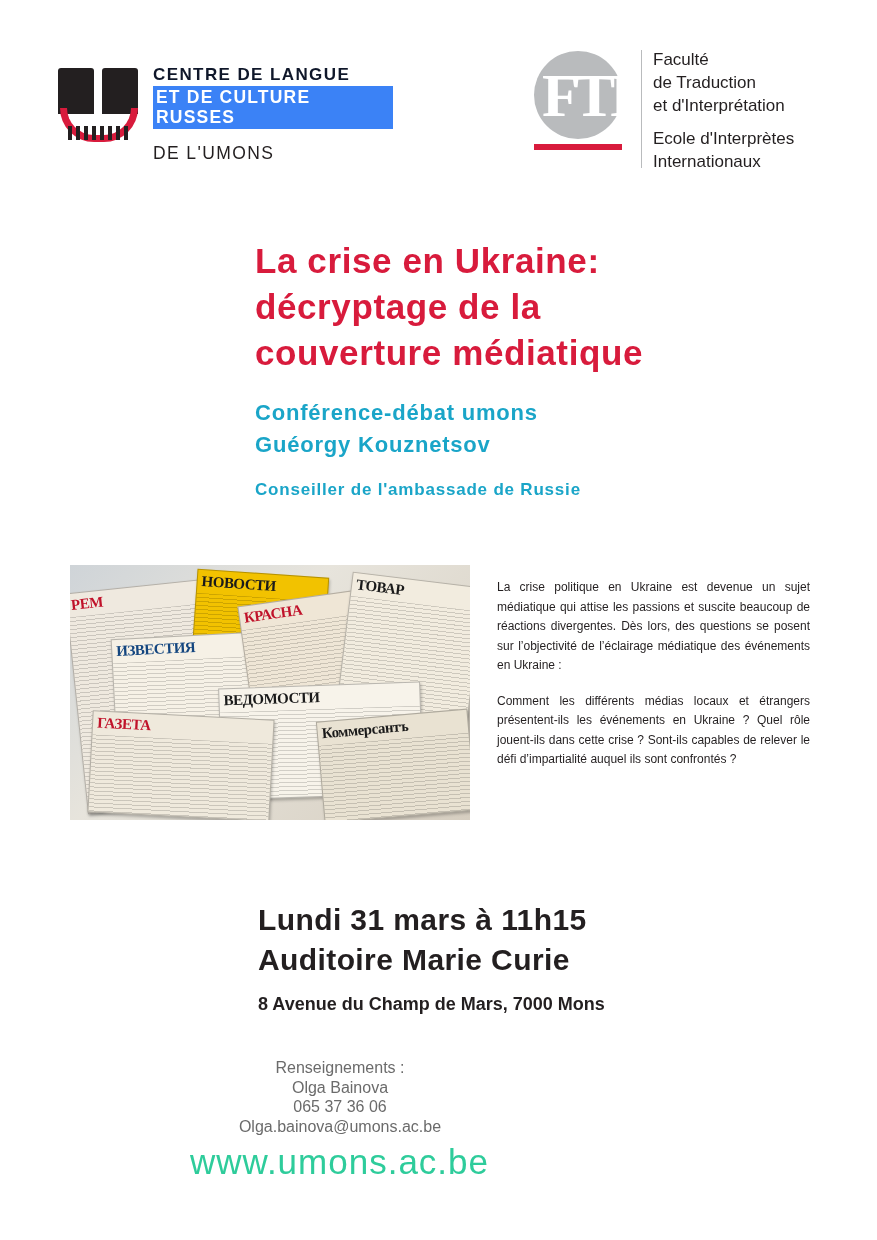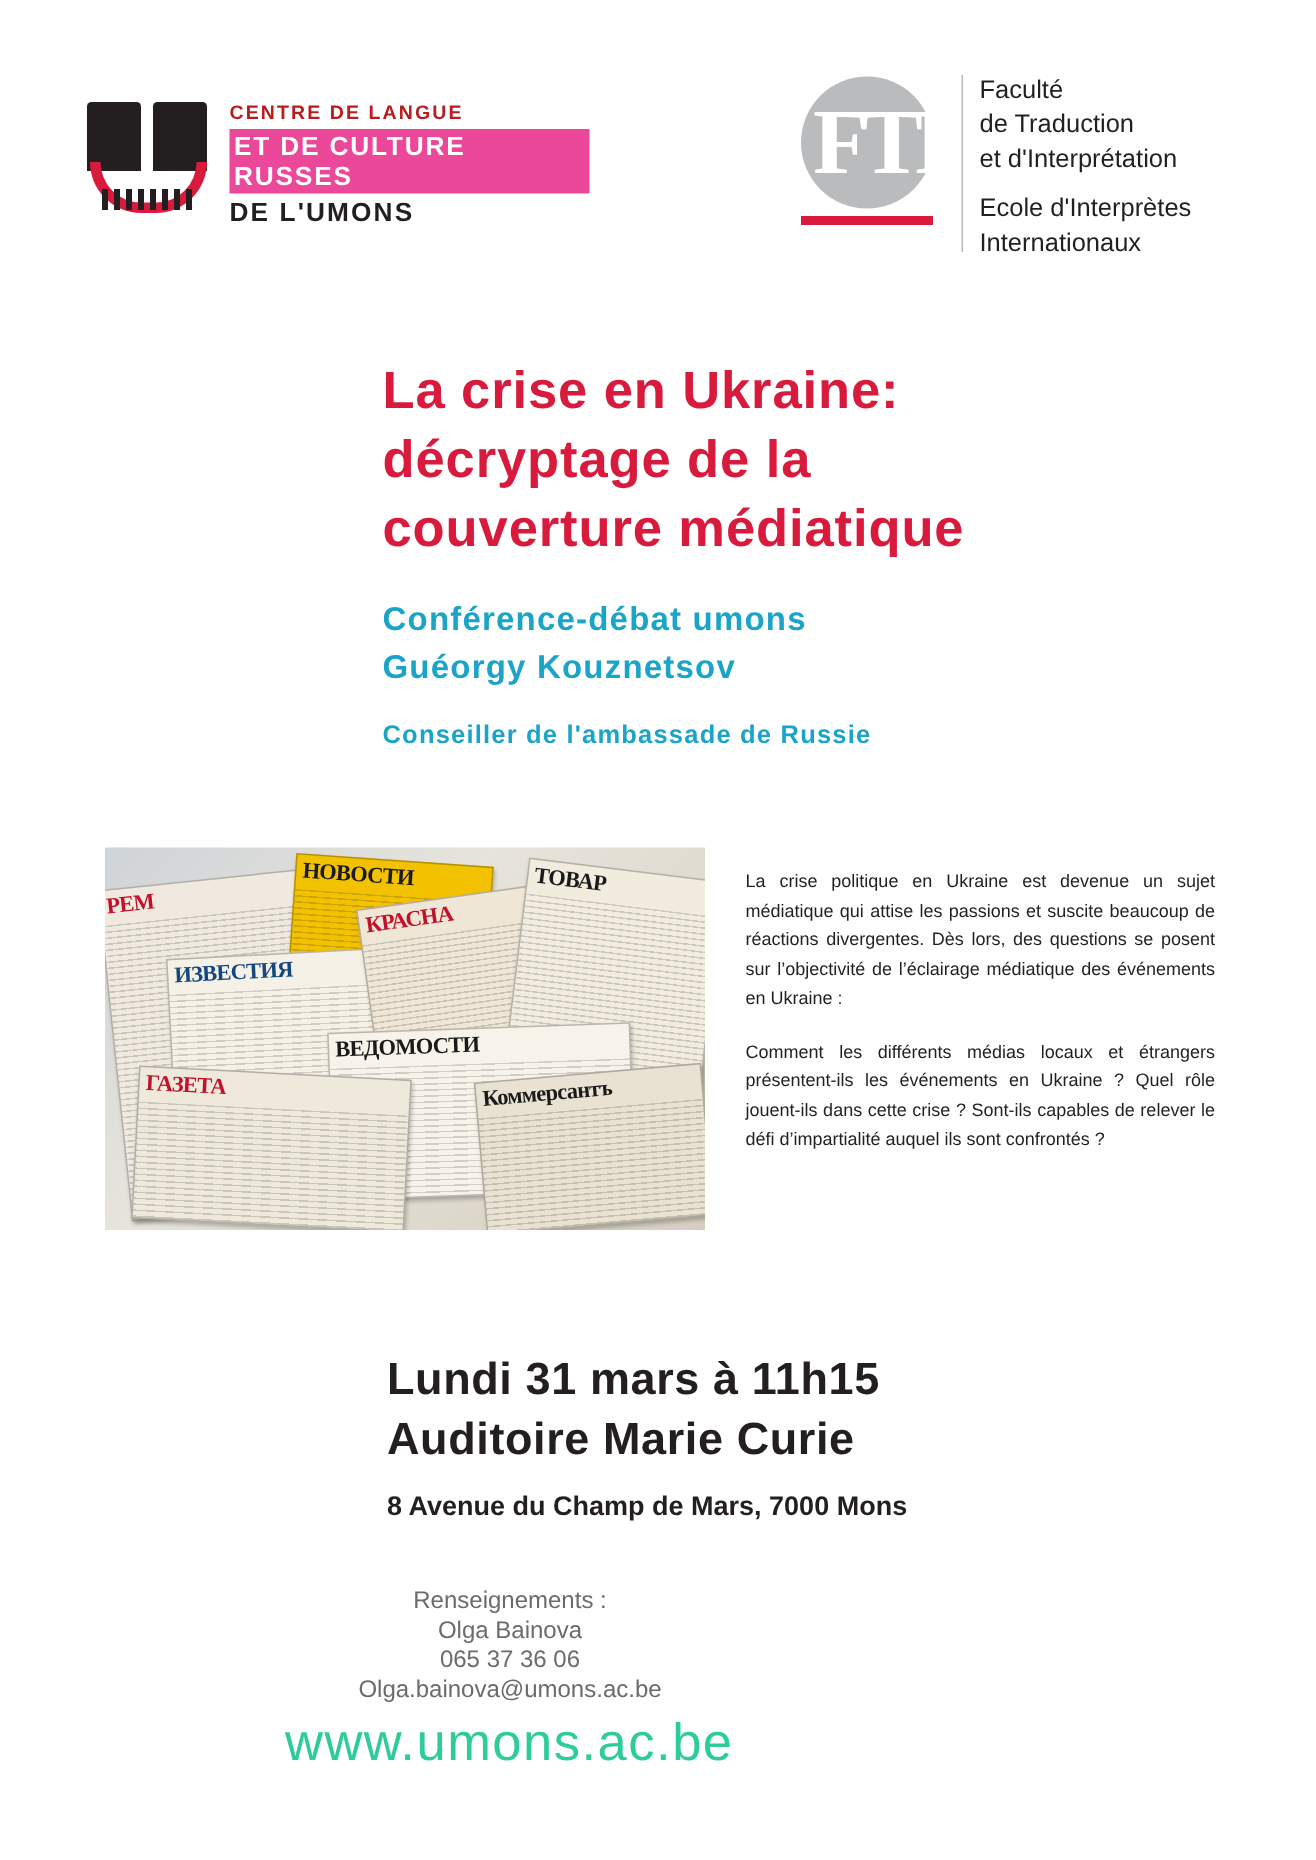--- a/index.html
+++ b/index.html
@@ -75,41 +75,42 @@
       repeating-linear-gradient(90deg, #231f20 0px, #231f20 4px, transparent 4px, transparent 8px);
   }
   .logo-left-text {
     position: absolute;
     left: 95px;
     top: 2px;
     width: 240px;
   }
   .lt-line1 {
     font-weight: bold;
-    font-size: 13px;
+    font-size: 17px;
     letter-spacing: 1.4px;
-    color: #b91c1c;
+    color: #0f172a;
     line-height: 22px;
   }
   .lt-line2 {
     font-weight: bold;
     font-size: 17.5px;
     letter-spacing: 1.2px;
     color: #ffffff;
-    background: #ec4899;
+    background: #3b82f6;
     display: inline-block;
     padding: 1px 3px 2px 3px;
     line-height: 20px;
   }
   .lt-line3 {
-    font-weight: bold;
+    font-weight: normal;
     font-size: 17.5px;
     letter-spacing: 1.4px;
     color: #231f20;
     line-height: 24px;
+    margin-top: 12px;
   }
 
   
   .logo-right {
     position: absolute;
     left: 528px;
     top: 48px;
     width: 300px;
     height: 125px;
   }

